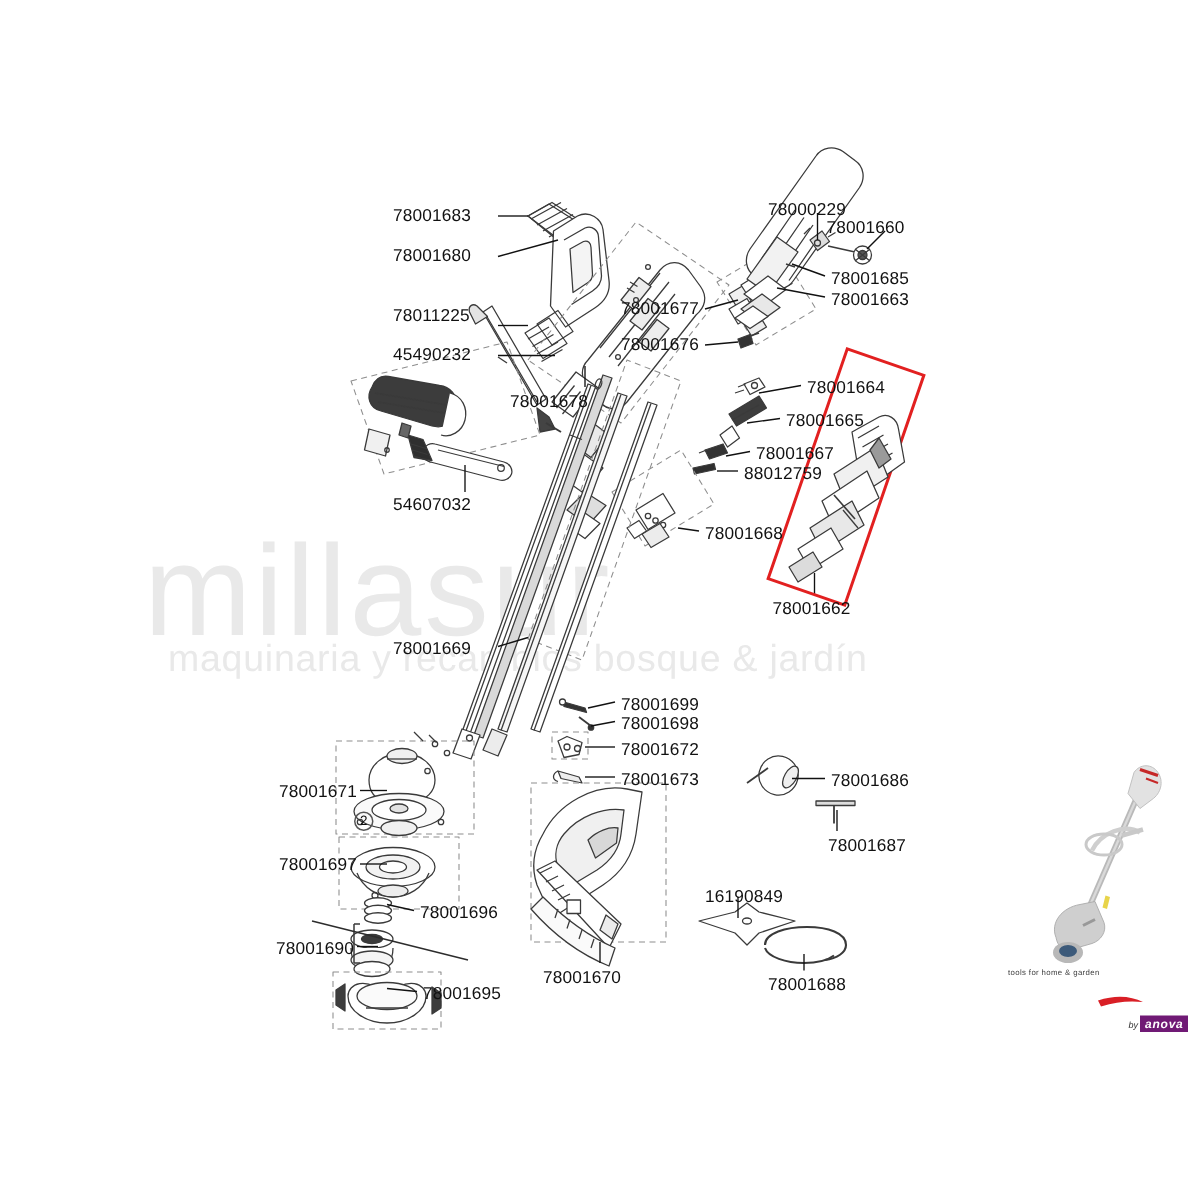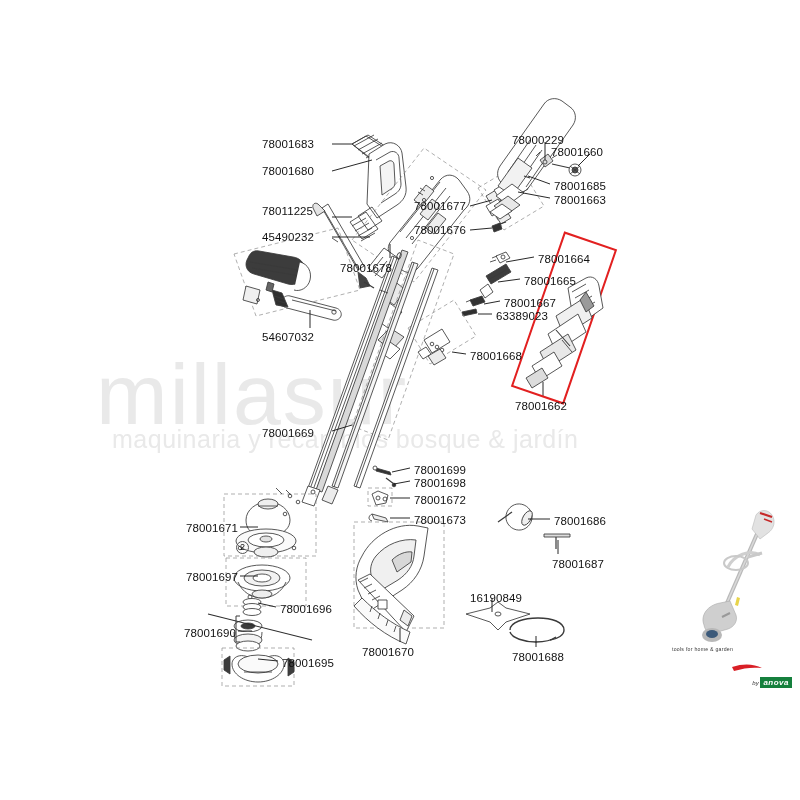--- a/index.html
+++ b/index.html
@@ -26,21 +26,21 @@
   
   .photo{position:absolute;left:690px;top:505px;width:95px;height:145px;}
 
   
   .logo{position:absolute;left:672px;top:645px;width:120px;height:42px;}
   .logo-word{font-family:"Liberation Sans", sans-serif;font-weight:bold;
              font-style:italic;font-size:27px;color:#d91f26;letter-spacing:-1px;
              line-height:27px;}
   .logo-tag{font-size:5.2px;color:#3a3a3a;letter-spacing:.25px;margin-top:1px;}
   .logo-by{position:absolute;right:0;bottom:-1px;font-size:6px;color:#333;font-style:italic;}
-  .logo-anova{display:inline-block;background:#15803d;color:#fff;font-weight:bold;
+  .logo-anova{display:inline-block;background:#701a75;color:#fff;font-weight:bold;
               font-style:italic;font-size:8px;padding:1px 3px;letter-spacing:.5px;}
 </style>
 </head>
 <body>
 
 <div id="stage">
 
   <div class="wm wm-main">millasur</div>
   <div class="wm wm-sub">maquinaria y recambios bosque &amp; jardín</div>
 
@@ -422,21 +422,21 @@
       <div class="lbl" style="left: 262px; top: 331px;">54607032</div>
       <div class="lbl" style="left: 414px; top: 200px;">78001677</div>
       <div class="lbl" style="left: 414px; top: 224px;">78001676</div>
       <div class="lbl" style="left: 512px; top: 134px;">78000229</div>
       <div class="lbl" style="left: 551px; top: 146px;">78001660</div>
       <div class="lbl" style="left: 554px; top: 180px;">78001685</div>
       <div class="lbl" style="left: 554px; top: 194px;">78001663</div>
       <div class="lbl" style="left: 538px; top: 253px;">78001664</div>
       <div class="lbl" style="left: 524px; top: 275px;">78001665</div>
       <div class="lbl" style="left: 504px; top: 297px;">78001667</div>
-      <div class="lbl" style="left: 496px; top: 310px;">63389023</div>
+      <div class="lbl" style="left: 496px; top: 310px;">88012759</div>
       <div class="lbl" style="left: 470px; top: 350px;">78001668</div>
       <div class="lbl" style="left: 515px; top: 400px;">78001662</div>
       <div class="lbl" style="left: 262px; top: 427px;">78001669</div>
       <div class="lbl" style="left: 186px; top: 522px;">78001671</div>
       <div class="lbl" style="left: 186px; top: 571px;">78001697</div>
       <div class="lbl" style="left: 280px; top: 603px;">78001696</div>
       <div class="lbl" style="left: 184px; top: 627px;">78001690</div>
       <div class="lbl" style="left: 282px; top: 657px;">78001695</div>
       <div class="lbl" style="left: 414px; top: 464px;">78001699</div>
       <div class="lbl" style="left: 414px; top: 477px;">78001698</div>

